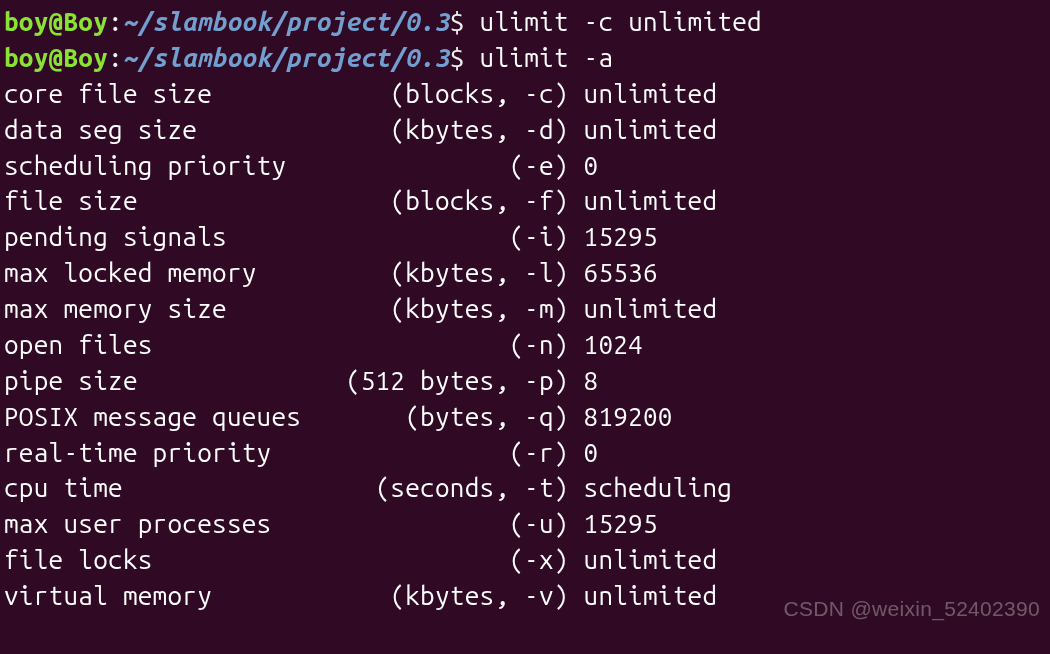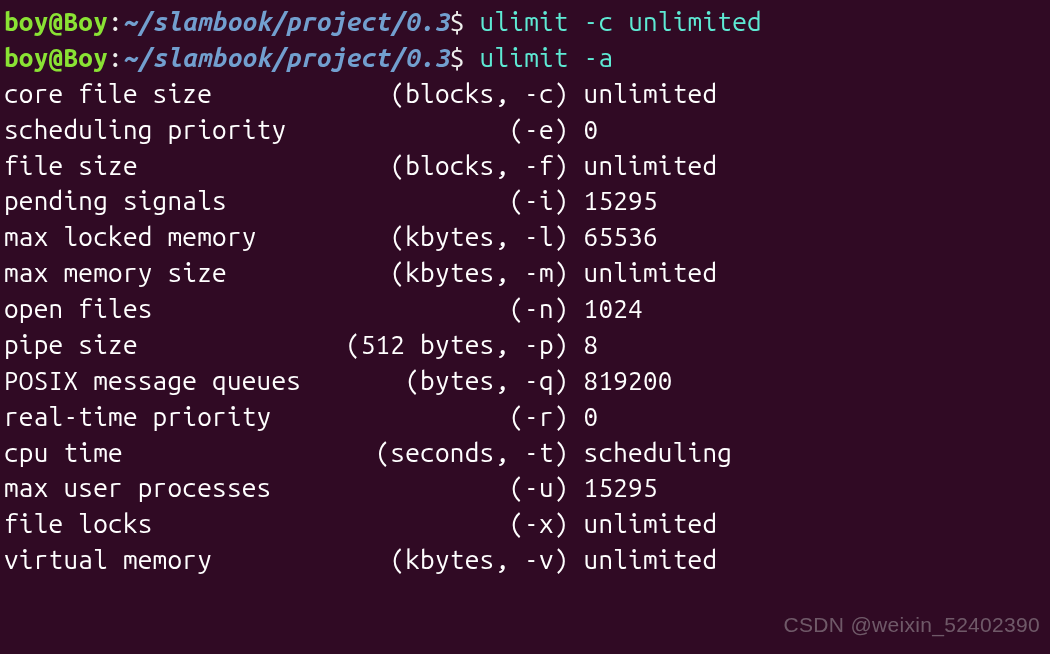--- a/index.html
+++ b/index.html
@@ -29,46 +29,47 @@
     }
     .prompt-path {
       color: #729fcf;
       font-weight: bold;
       font-style: italic;
     }
     .prompt-dollar {
       color: #eeeeec;
     }
     .command {
-      color: #5eead4;
+      color: #ffffff;
       text-align: center;
     }
     .line {
       white-space: pre;
     }
     .output-line {
       white-space: pre;
       color: #ffffff;
     }
     .watermark {
       position: absolute;
-      bottom: 14px;
+      bottom: 30px;
       right: 10px;
       color: rgba(200, 200, 200, 0.42);
       font-size: 21px;
       font-family: sans-serif;
     }
   </style>
 </head>
 <body>
 
 <div id="terminal">
     <div class="line"><span><span class="prompt-user">boy@Boy</span><span class="prompt-colon">:</span><span class="prompt-path">~/slambook/project/0.3</span><span class="prompt-dollar">$ </span></span><span class="command">ulimit -c unlimited</span></div>
     <div class="line"><span><span class="prompt-user">boy@Boy</span><span class="prompt-colon">:</span><span class="prompt-path">~/slambook/project/0.3</span><span class="prompt-dollar">$ </span></span><span class="command">ulimit -a</span></div>
     <div class="output-line">core file size            (blocks, -c) unlimited</div>
+    <div class="output-line">data seg size             (kbytes, -d) unlimited</div>
     <div class="output-line">scheduling priority               (-e) 0</div>
     <div class="output-line">file size                 (blocks, -f) unlimited</div>
     <div class="output-line">pending signals                   (-i) 15295</div>
     <div class="output-line">max locked memory         (kbytes, -l) 65536</div>
     <div class="output-line">max memory size           (kbytes, -m) unlimited</div>
     <div class="output-line">open files                        (-n) 1024</div>
     <div class="output-line">pipe size              (512 bytes, -p) 8</div>
     <div class="output-line">POSIX message queues       (bytes, -q) 819200</div>
     <div class="output-line">real-time priority                (-r) 0</div>
     <div class="output-line">cpu time                 (seconds, -t) scheduling</div>

